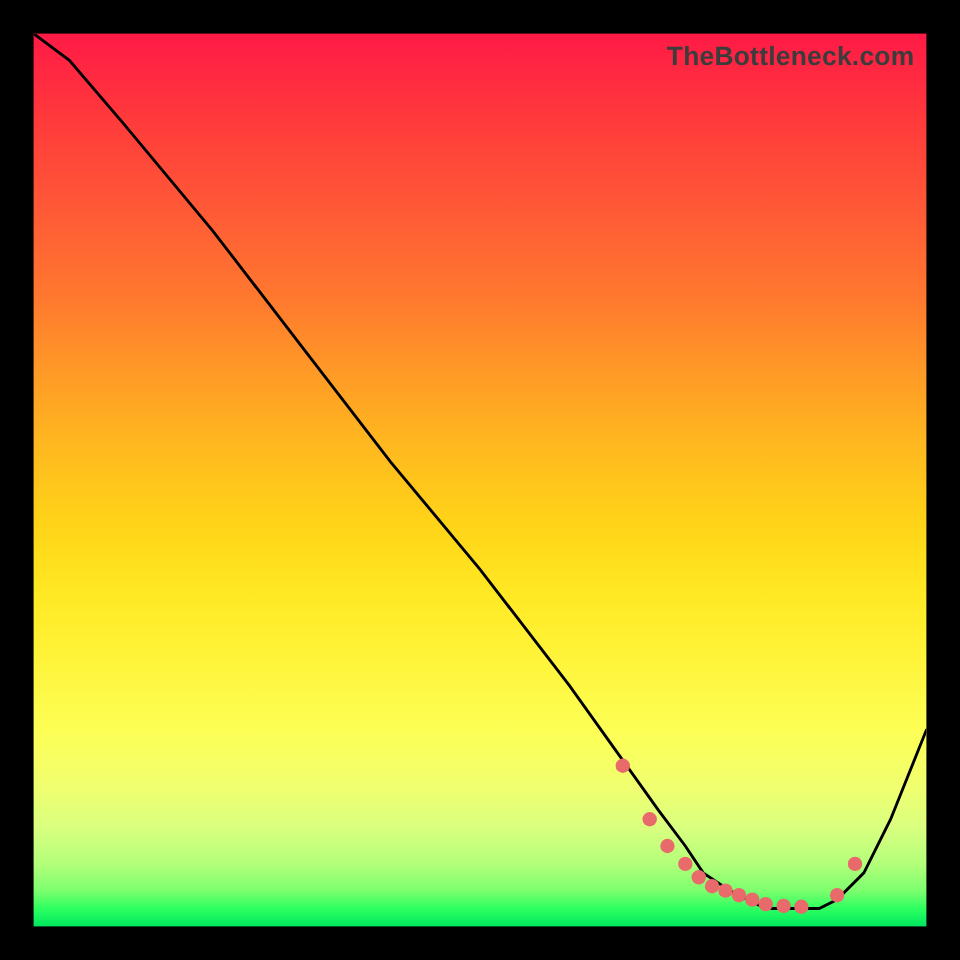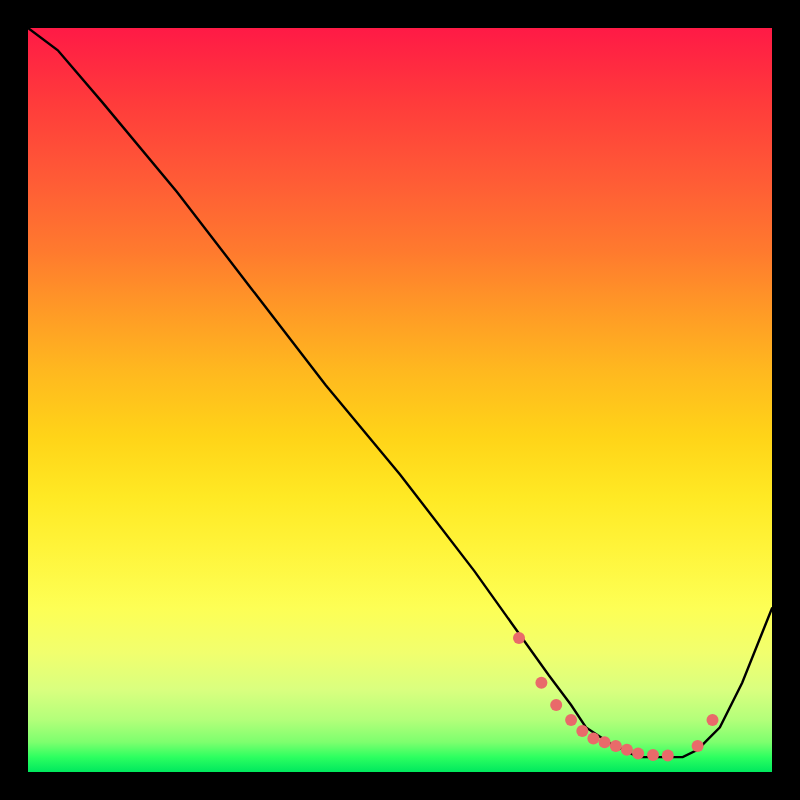--- a/index.html
+++ b/index.html
@@ -59,20 +59,21 @@
     top: 0;
     width: 744px;
     height: 744px;
   }
 </style>
 </head>
 <body>
 
 <div class="frame">
   <div class="plot">
+    <div class="watermark">TheBottleneck.com</div>
     <svg class="curve" viewBox="0 0 744 744" preserveAspectRatio="none">
       <path id="curve-path" fill="none" stroke="#000" stroke-width="2.4" stroke-linecap="round" d="M0.0 0.0 L29.8 22.3 L74.4 74.4 L148.8 163.7 L223.2 260.4 L297.6 357.1 L372.0 446.4 L446.4 543.1 L483.6 595.2 L520.8 647.3 L543.1 677.0 L558.0 699.4 L580.3 714.2 L595.2 721.7 L610.1 729.1 L632.4 729.1 L654.7 729.1 L669.6 721.7 L691.9 699.4 L714.2 654.7 L744.0 580.3"></path>
       <g id="marker-group">
           <circle cx="491.0" cy="610.1" r="6" fill="#e96a6a"></circle>
           <circle cx="513.4" cy="654.7" r="6" fill="#e96a6a"></circle>
           <circle cx="528.2" cy="677.0" r="6" fill="#e96a6a"></circle>
           <circle cx="543.1" cy="691.9" r="6" fill="#e96a6a"></circle>
           <circle cx="554.3" cy="703.1" r="6" fill="#e96a6a"></circle>
           <circle cx="565.4" cy="710.5" r="6" fill="#e96a6a"></circle>
           <circle cx="576.6" cy="714.2" r="6" fill="#e96a6a"></circle>

